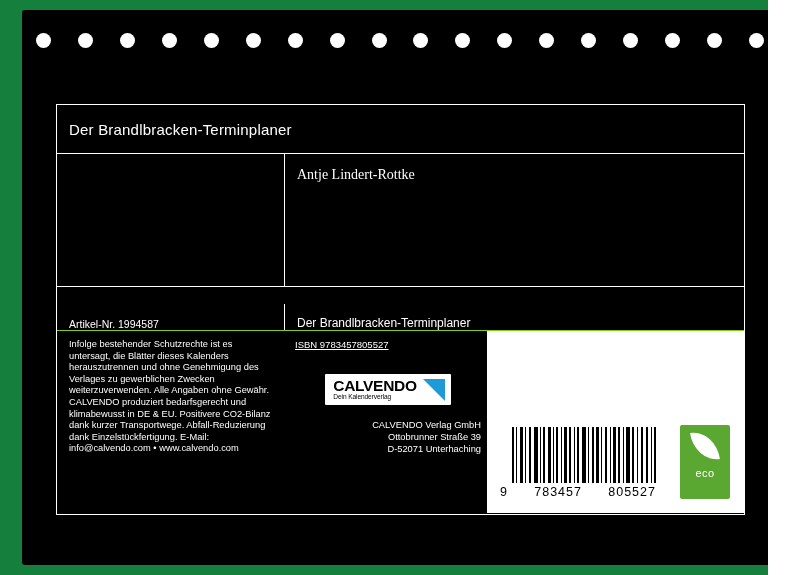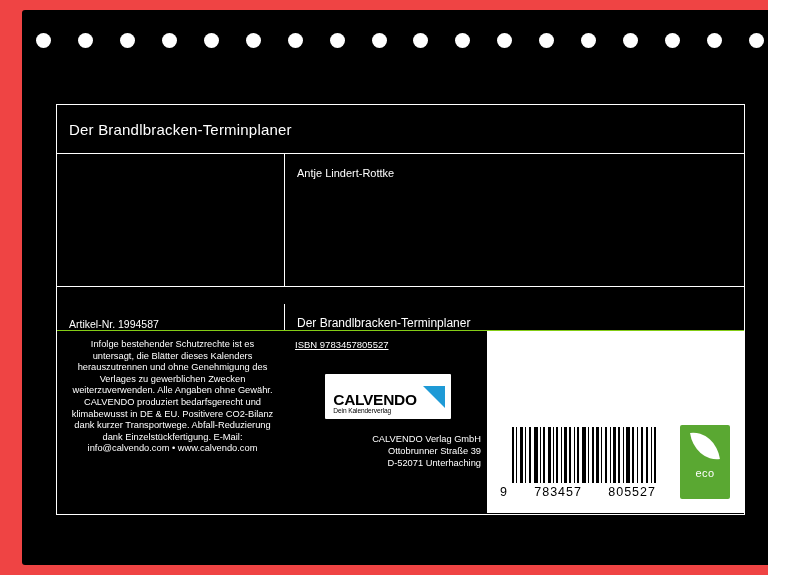--- a/index.html
+++ b/index.html
@@ -9,21 +9,21 @@
   }
   body {
     width: 800px;
     height: 575px;
     font-family: "Liberation Sans", sans-serif;
   }
   .page {
     position: relative;
     width: 768px;
     height: 575px;
-    background: #ef4444;
+    background: #15803d;
     overflow: hidden;
   }
   .calendar-back {
     position: absolute;
     left: 22px;
     top: 10px;
     width: 756px;
     height: 555px;
     background: #000000;
     border-radius: 3px;
@@ -78,21 +78,22 @@
   }
   .cell-left {
     width: 228px;
     border-right: 1px solid #ffffff;
     box-sizing: border-box;
   }
   .cell-author {
     flex: 1;
     padding: 13px 0 0 12px;
     box-sizing: border-box;
-    font-size: 11px;
+    font-size: 14px;
+    font-family: Liberation Serif, serif;
   }
   .row-article {
     height: 44px;
     border-bottom: 1px solid #84cc16;
     align-items: flex-end;
   }
   .cell-article-no {
     width: 228px;
     border-right: 1px solid #ffffff;
     box-sizing: border-box;
@@ -104,26 +105,25 @@
     padding: 14px 0 0 12px;
     box-sizing: border-box;
     font-size: 12px;
   }
   .row-bottom {
     height: 182px;
     align-items: stretch;
   }
   .cell-legal {
     width: 228px;
-    border-right: 1px solid #000000;
+    border-right: 6px solid #000000;
     box-sizing: border-box;
     padding: 8px 8px 0 12px;
     font-size: 9.3px;
     line-height: 11.6px;
-    text-align: center;
   }
   .cell-publisher {
     width: 203px;
     box-sizing: border-box;
     border-right: 1px solid #ffffff;
     padding: 8px 6px 0 10px;
     position: relative;
   }
   .isbn {
     font-size: 9.5px;
@@ -140,21 +140,20 @@
     color: #000000;
     display: flex;
     align-items: center;
     padding: 4px 6px 4px 8px;
     border-radius: 1px;
   }
   .logo-text {
     display: flex;
     flex-direction: column;
     line-height: 1.05;
-    margin-top: 14px;
   }
   .logo-main {
     font-size: 15.5px;
     font-weight: bold;
     letter-spacing: -0.3px;
   }
   .logo-sub {
     font-size: 6.6px;
     letter-spacing: -0.1px;
   }

